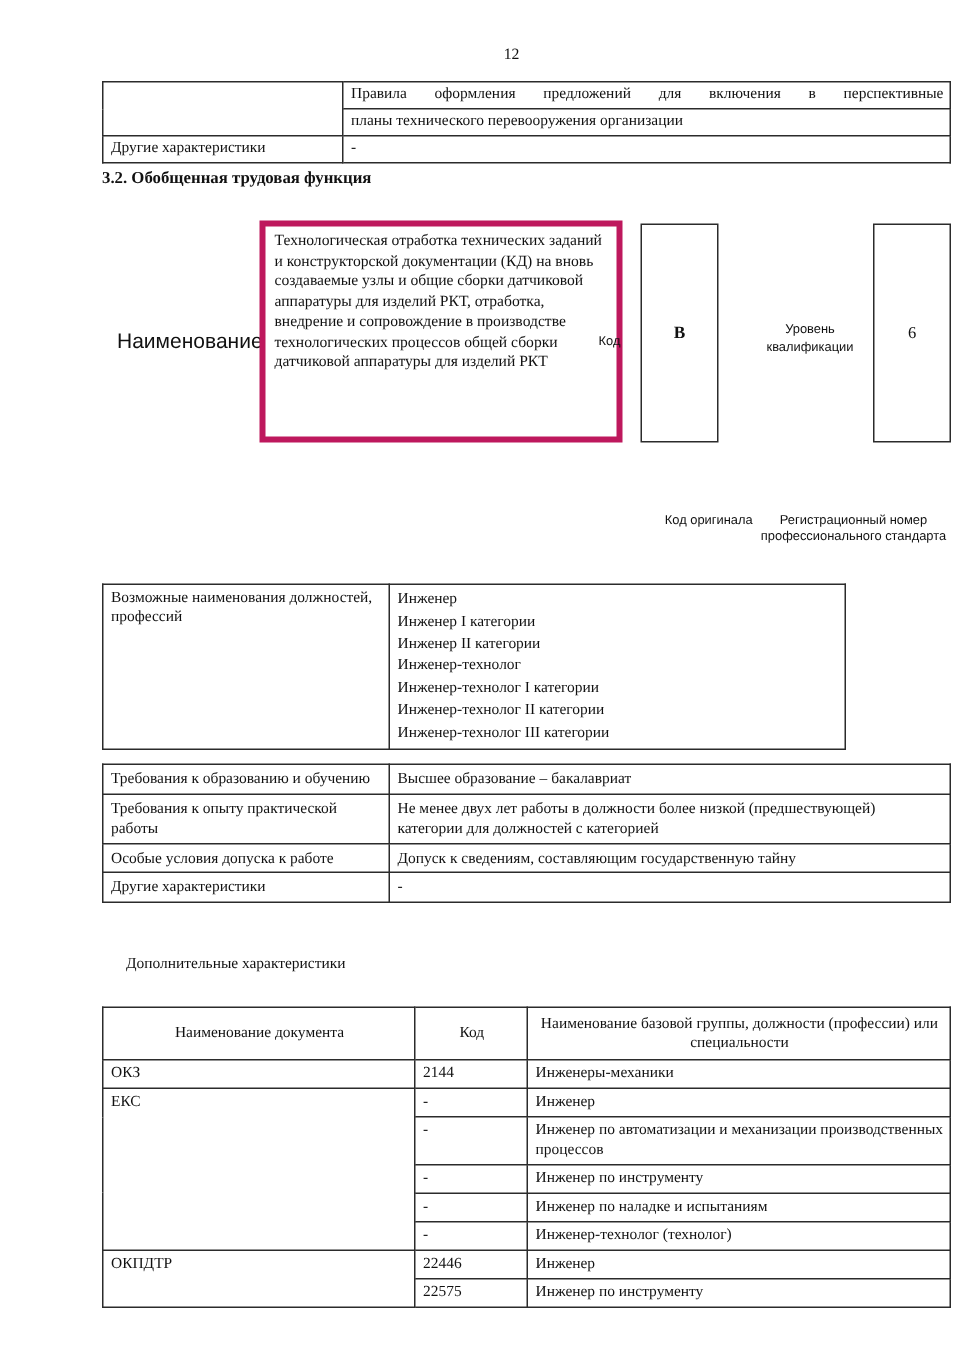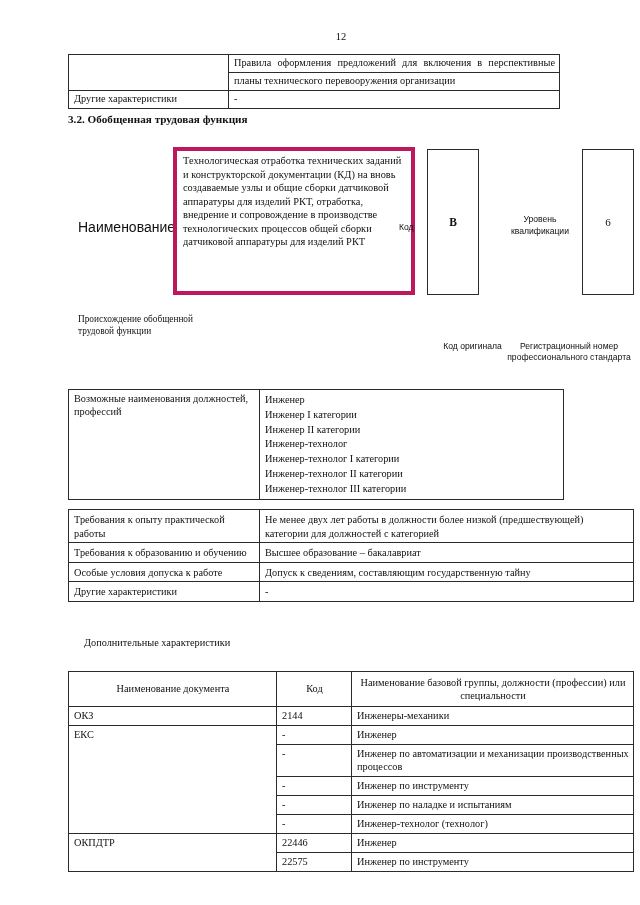--- a/index.html
+++ b/index.html
@@ -35,21 +35,21 @@
   
   .page-num {
     top: 31px;
     left: 0;
     width: 640px;
     text-align: center;
     font-size: 10.5px;
   }
 
   
-  .t1 { top: 54px; left: 47px; width: 492px; }
+  .t1 { top: 54px; left: 47px; width: 566px; }
   .t1 td { height: 13px; }
   .t1 .c1 { width: 150px; }
   .t1 .just { text-align: justify; text-align-last: justify; }
   .t1 .just.last { text-align: left; text-align-last: left; }
 
   
   .h-sec {
     top: 113px;
     left: 47px;
     font-size: 11.2px;
@@ -208,21 +208,20 @@
 
   <div class="abs lbl-naim">Наименование</div>
   <div class="abs box-name">Технологическая отработка технических заданий и конструкторской документации (КД) на вновь создаваемые узлы и общие сборки датчиковой аппаратуры для изделий РКТ, отработка, внедрение и сопровождение в производстве технологических процессов общей сборки датчиковой аппаратуры для изделий РКТ</div>
 
   <div class="abs lbl-kod">Код</div>
   <div class="abs box-kod">B</div>
 
   <div class="abs lbl-level">Уровень квалификации</div>
   <div class="abs box-level">6</div>
 
-  <div class="abs lbl-origin">Происхождение обобщенной трудовой функции</div>
   <div class="abs cap-kodorig">Код оригинала</div>
   <div class="abs cap-regnum">Регистрационный номер профессионального стандарта</div>
 
   <table class="abs tbl t-titles">
     <tbody>
         <tr>
       <td class="c1">Возможные наименования должностей, профессий</td>
       <td class="lst">
         <div>Инженер</div>
         <div>Инженер I категории</div>
@@ -232,26 +231,26 @@
         <div>Инженер-технолог II категории</div>
         <div>Инженер-технолог III категории</div>
       </td>
     </tr>
   </tbody>
     </table>
 
   <table class="abs tbl t-req">
     <tbody>
         <tr>
+      <td class="c1">Требования к образованию и обучению</td>
+      <td>Высшее образование – бакалавриат</td>
+    </tr>
+    <tr>
       <td class="c1">Требования к опыту практической работы</td>
       <td>Не менее двух лет работы в должности более низкой (предшествующей) категории для должностей с категорией</td>
-    </tr>
-    <tr>
-      <td class="c1">Требования к образованию и обучению</td>
-      <td>Высшее образование – бакалавриат</td>
     </tr>
     <tr>
       <td class="c1">Особые условия допуска к работе</td>
       <td>Допуск к сведениям, составляющим государственную тайну</td>
     </tr>
     <tr>
       <td class="c1">Другие характеристики</td>
       <td>-</td>
     </tr>
   </tbody>

